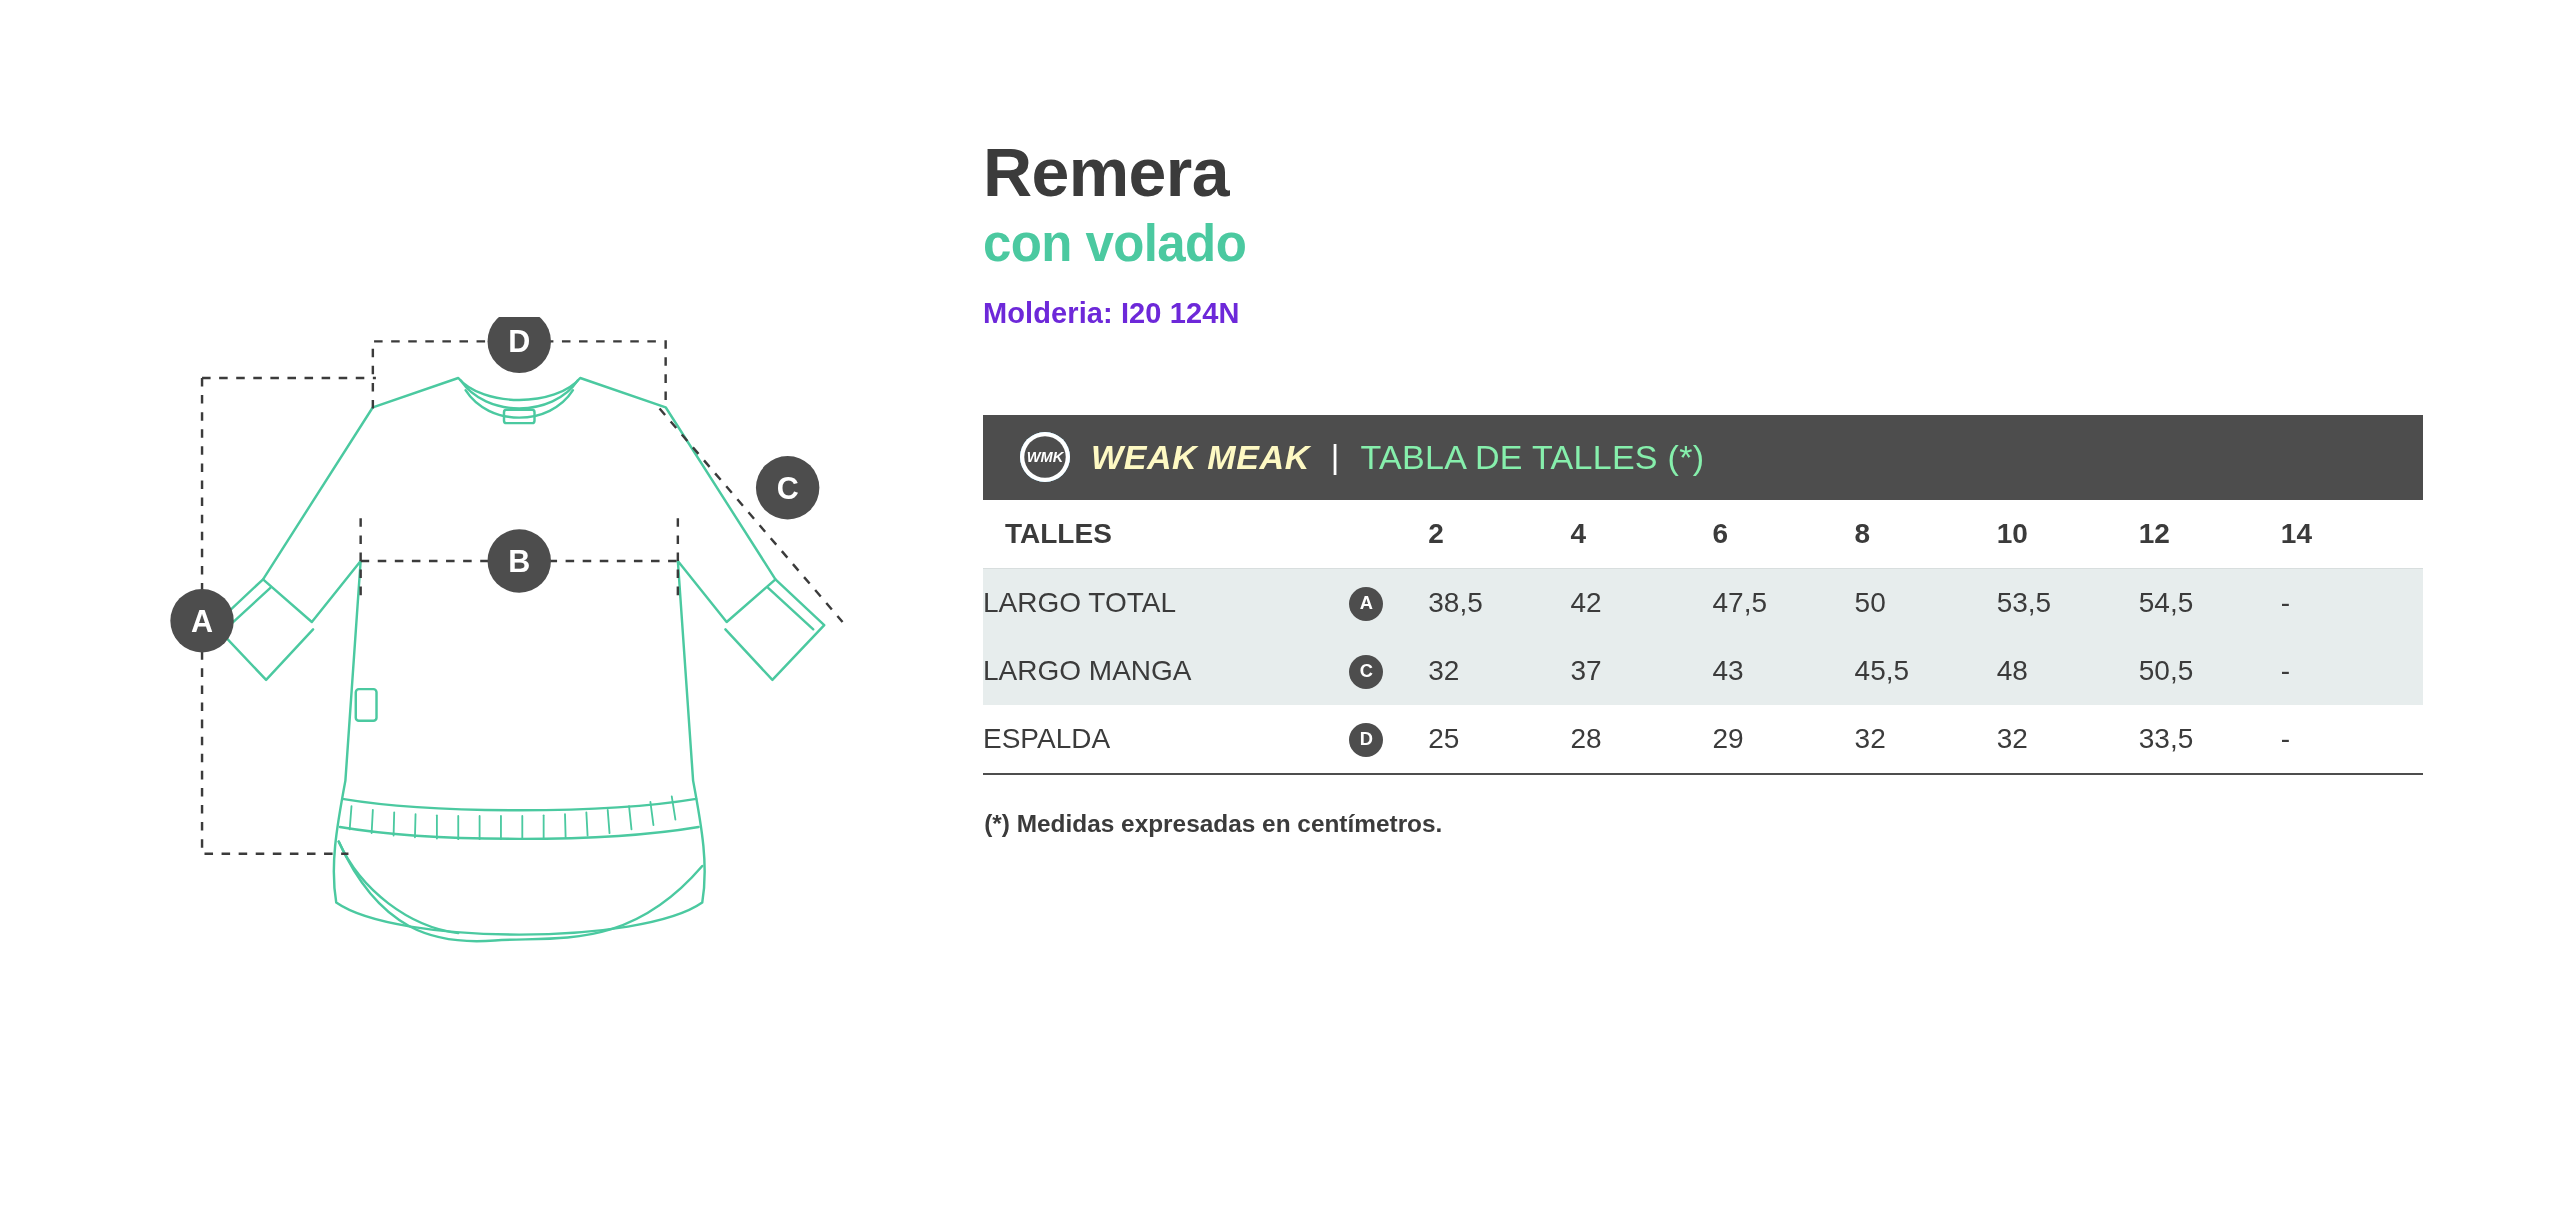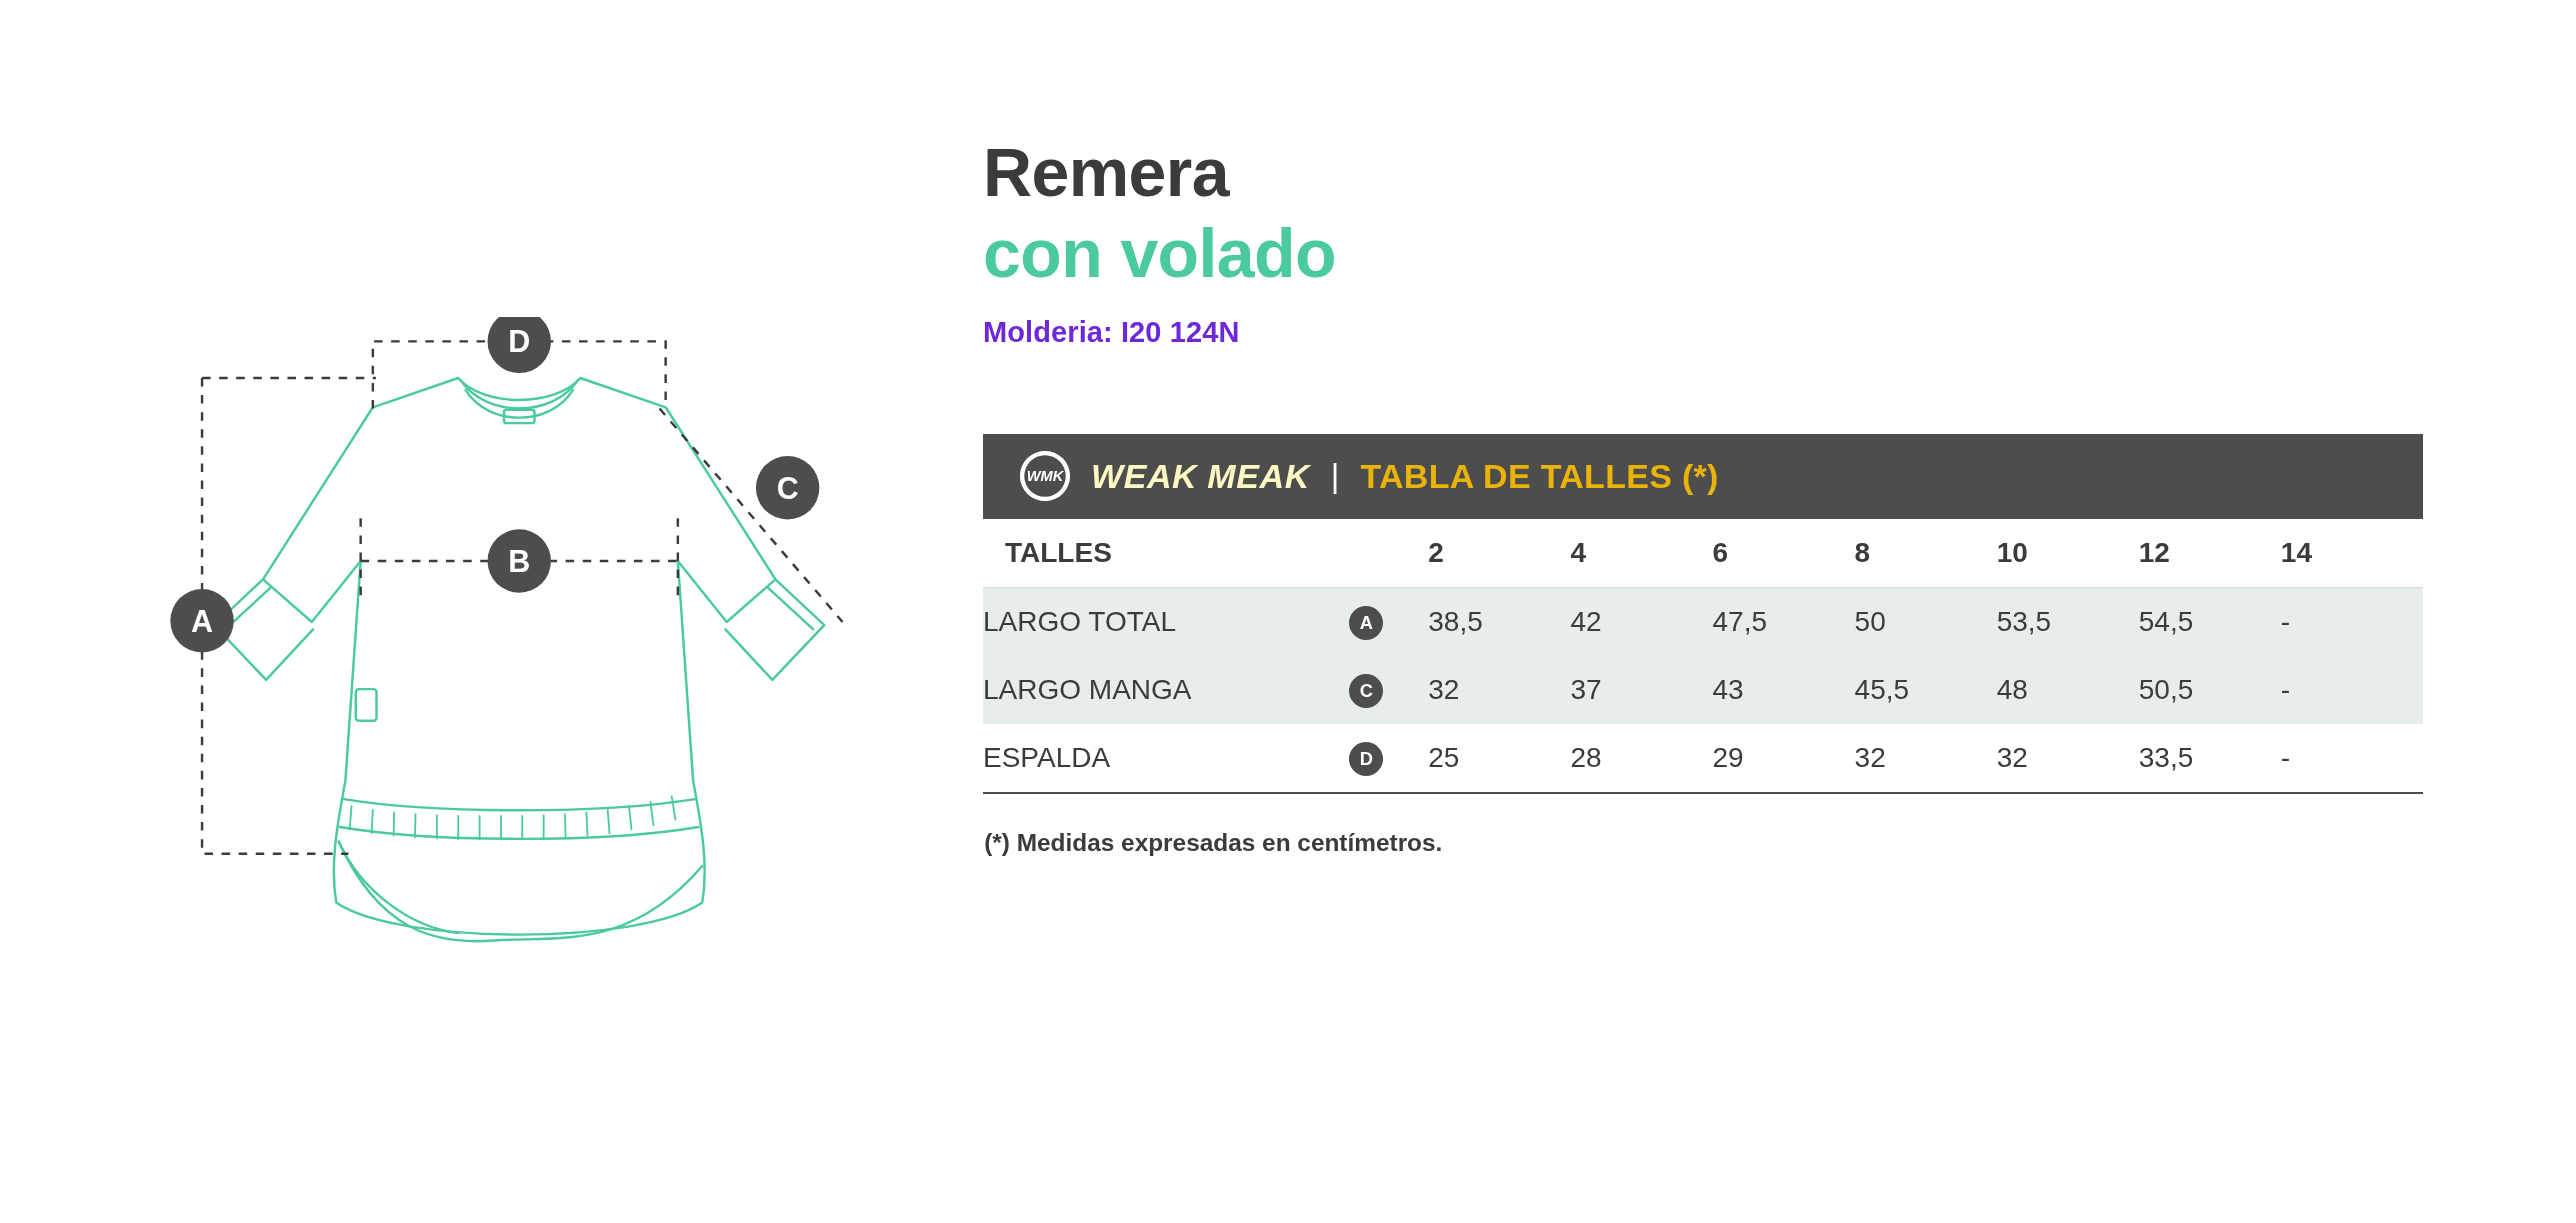--- a/index.html
+++ b/index.html
@@ -39,21 +39,21 @@
   }
 
   .title-main {
     font-size: 68px;
     font-weight: bold;
     color: #3b3b3b;
     line-height: 1.12;
     letter-spacing: -0.6px;
   }
   .title-sub {
-    font-size: 68px;
+    font-size: 51px;
     font-weight: bold;
     color: #4bc9a0;
     line-height: 1.12;
     letter-spacing: -0.6px;
     margin-top: 4.9px;
   }
   .molderia {
     font-size: 29px;
     font-weight: bold;
     color: #6d28d9;
@@ -94,23 +94,23 @@
     letter-spacing: 0.6px;
     white-space: nowrap;
   }
   .header-divider {
     color: #ffffff;
     font-size: 33px;
     font-weight: normal;
     margin: 0 21px;
   }
   .header-title {
-    color: #eab308;
+    color: #86efac;
     font-size: 34px;
-    font-weight: bold;
+    font-weight: normal;
     letter-spacing: 0.3px;
     white-space: nowrap;
   }
 
   table.sizes {
     width: 100%;
     border-collapse: collapse;
     table-layout: fixed;
   }
   table.sizes col.c-label  { width: 366px; }

